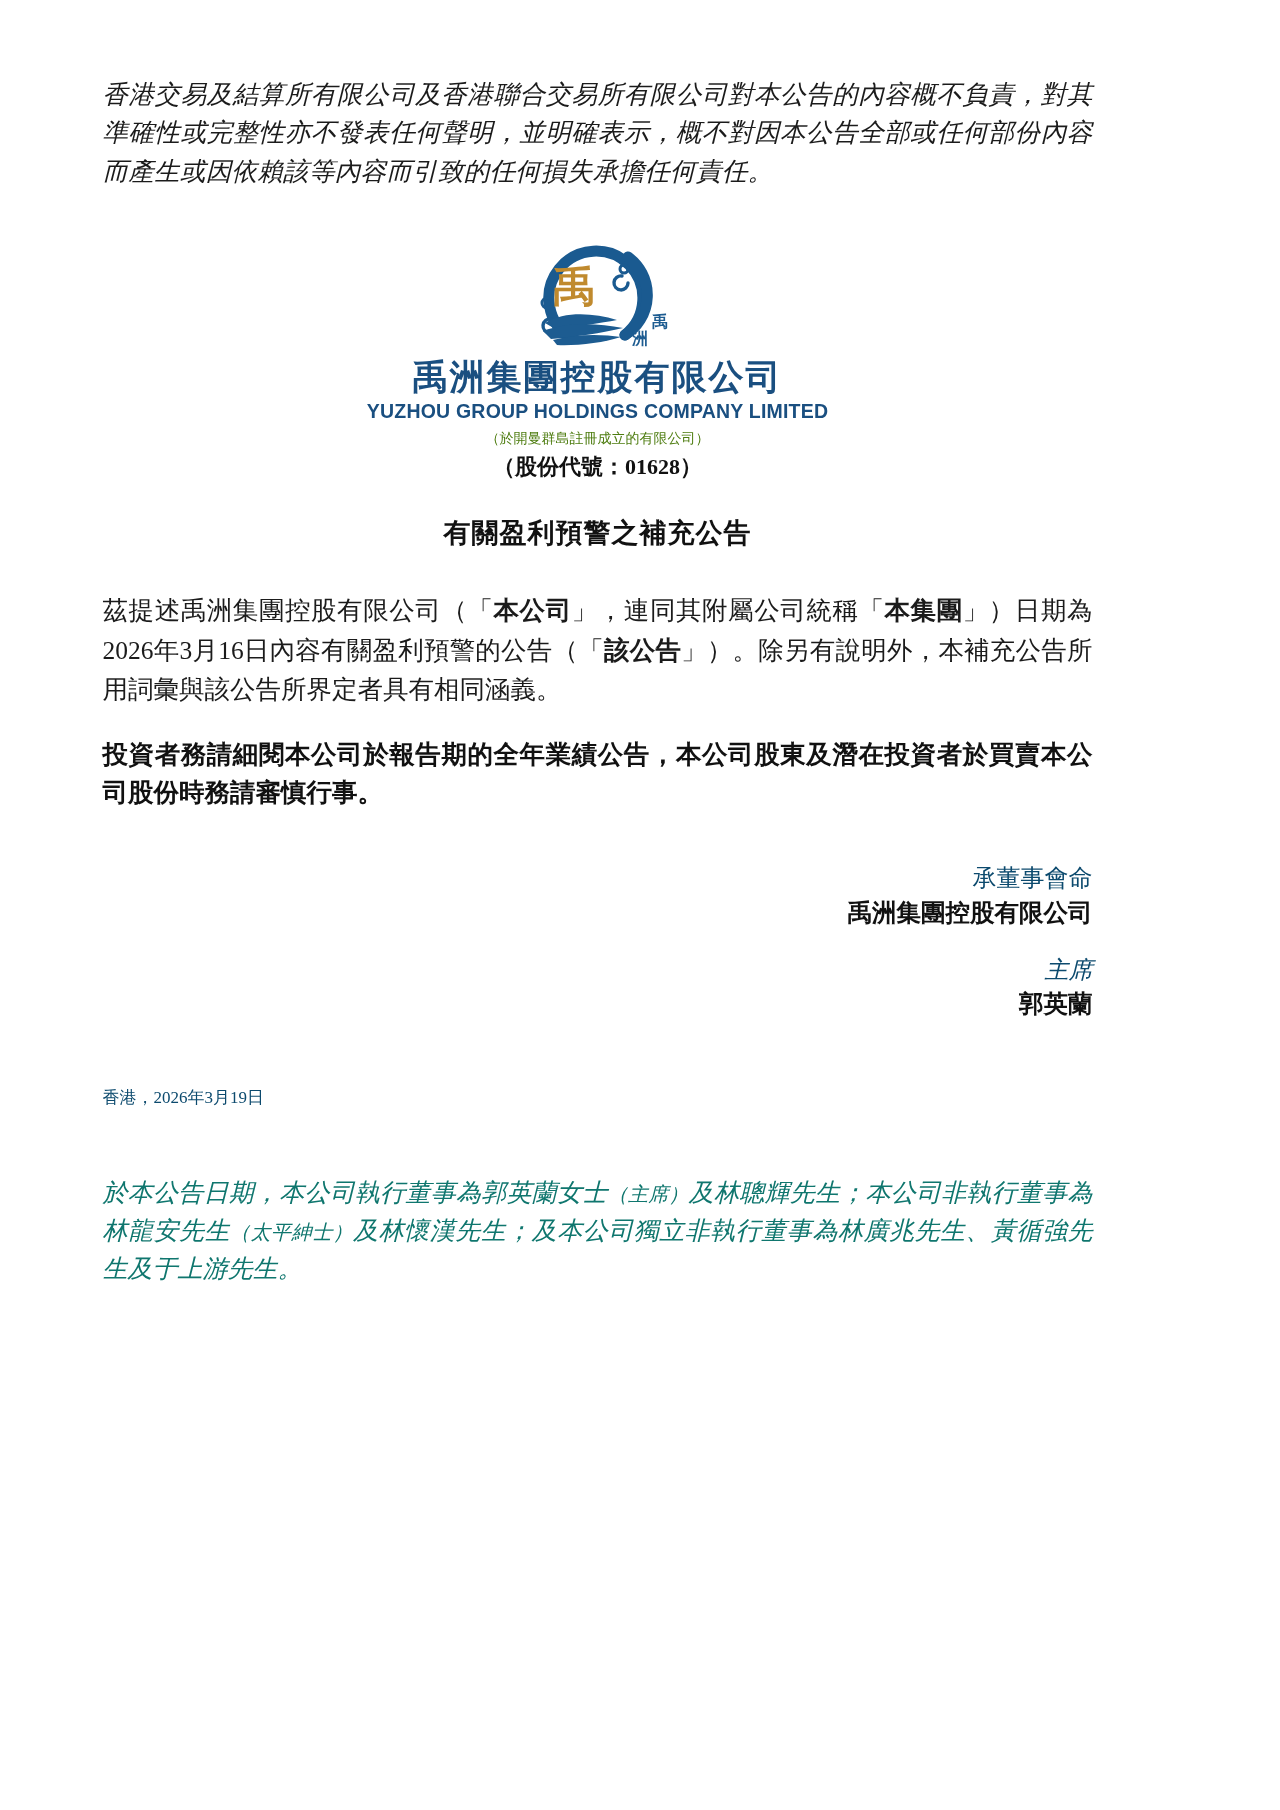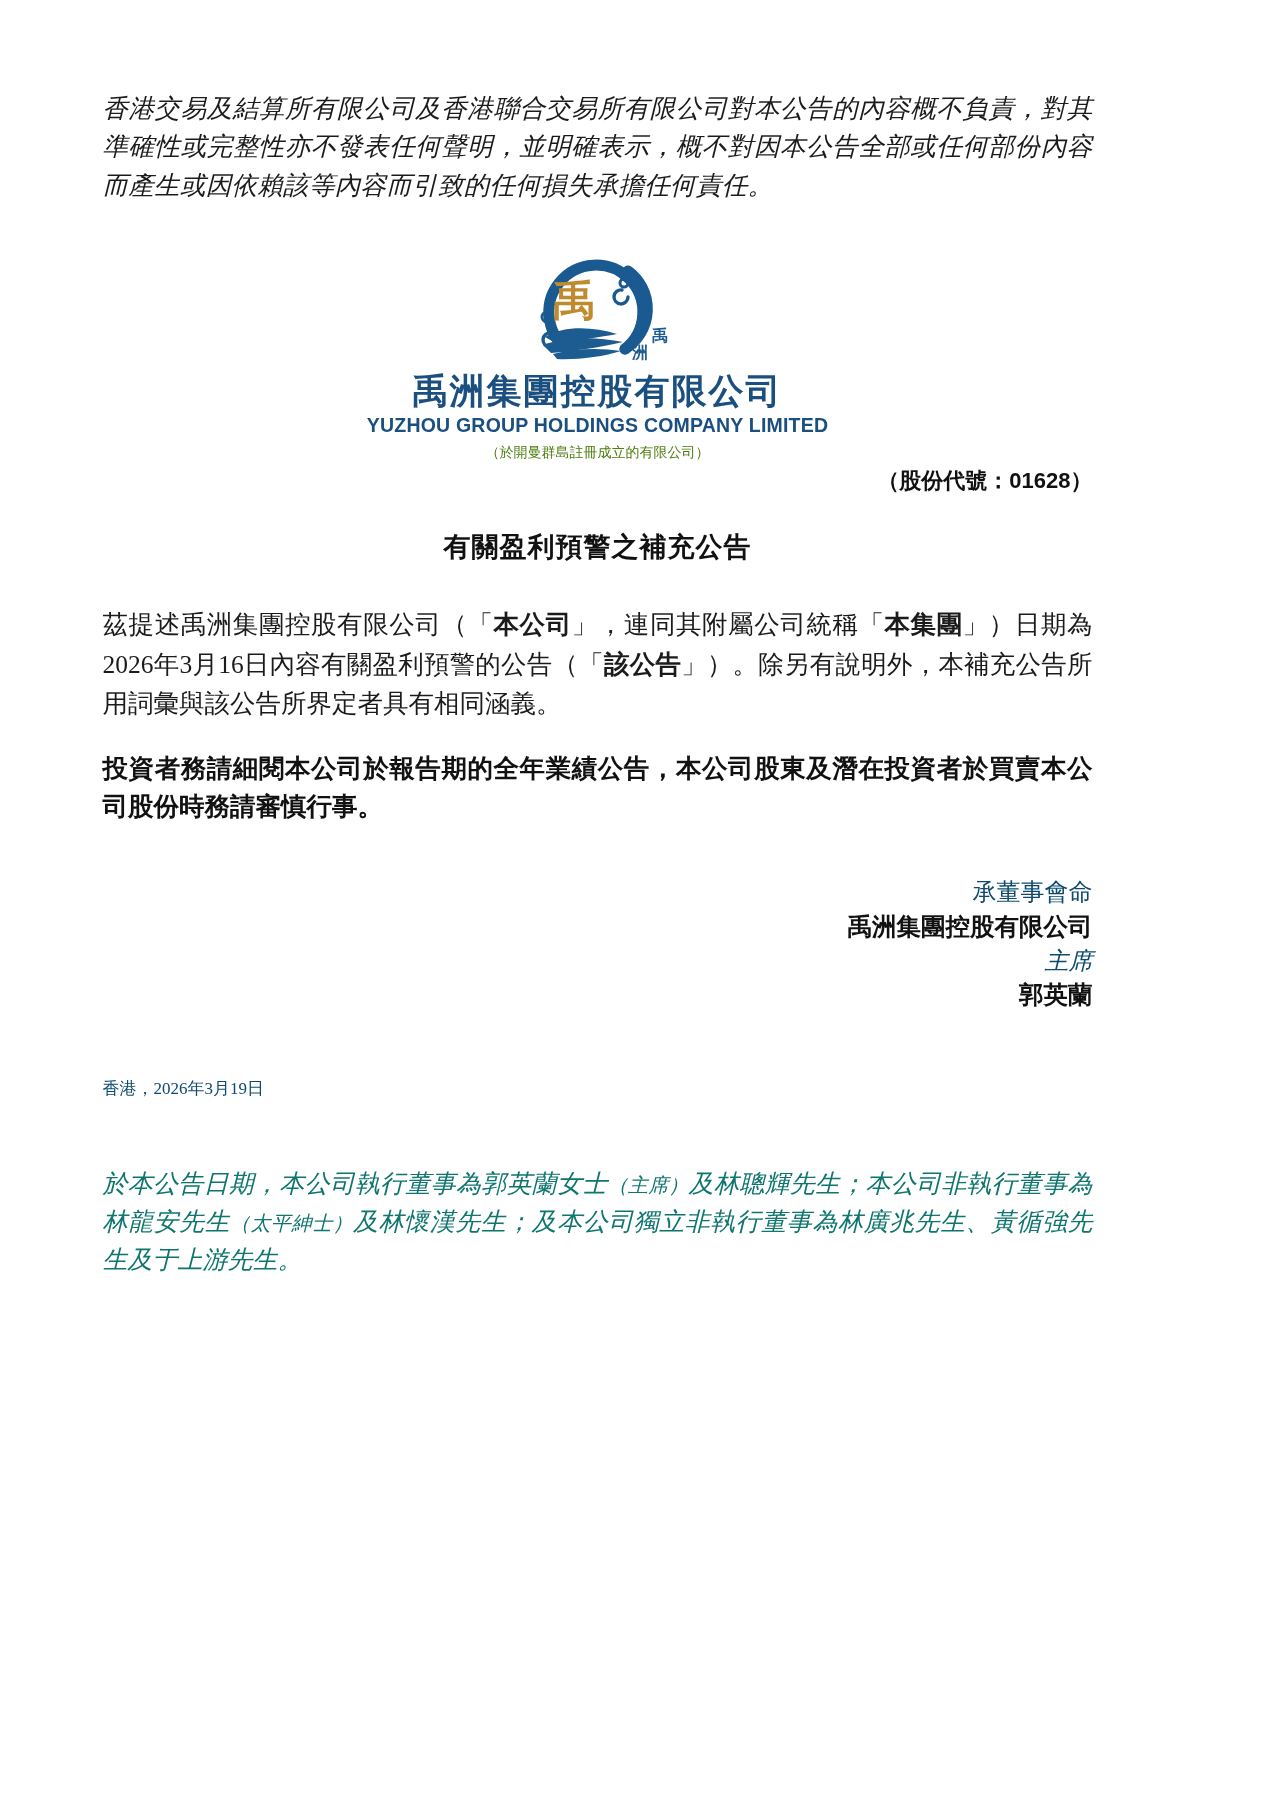--- a/index.html
+++ b/index.html
@@ -13,21 +13,21 @@
     min-height: 1810px;
     font-family: "Liberation Serif", "DejaVu Serif", serif;
     color: #1a1a1a;
     -webkit-font-smoothing: antialiased;
   }
   .page {
     position: relative;
     width: 1195px;
     min-height: 1810px;
     background: #ffffff;
-    padding: 18px;
+    padding: 4px;
     box-sizing: border-box;
   }
   .content {
     position: relative;
     margin: 0 auto;
     width: 990px;
     padding-top: 72px;
   }
 
   
@@ -74,26 +74,25 @@
   }
   .incorporation {
     margin-top: 7px;
     font-family: "Liberation Serif", "DejaVu Serif", serif;
     font-size: 14px;
     color: #4d7c0f;
     line-height: 1.3;
   }
   .stock-code {
     margin-top: 4px;
-    font-family: Liberation Sans, sans-serif;
+    font-family: Liberation Serif, serif;
     font-weight: bold;
     font-size: 22px;
     color: #111;
     line-height: 1.3;
-    text-align: right;
   }
 
   
   .doc-title {
     margin-top: 34px;
     text-align: center;
     font-family: "Liberation Sans", "DejaVu Sans", sans-serif;
     font-weight: bold;
     font-size: 27px;
     letter-spacing: 1px;
@@ -129,21 +128,21 @@
   .signature {
     margin-top: 50px;
     text-align: right;
     line-height: 1.42;
   }
   .sig-line {
     font-family: "Liberation Serif", "DejaVu Serif", serif;
     font-size: 24px;
     color: #0c4a6e;
   }
-  .sig-line.italic { font-style: italic; }
+  .sig-line.italic { font-style: italic; margin-top: 23px; }
   .sig-line.bold {
     font-family: "Liberation Sans", "DejaVu Sans", sans-serif;
     font-weight: bold;
     font-size: 24.5px;
     color: #111;
   }
 
   
   .dateline {
     margin-top: 64px;

